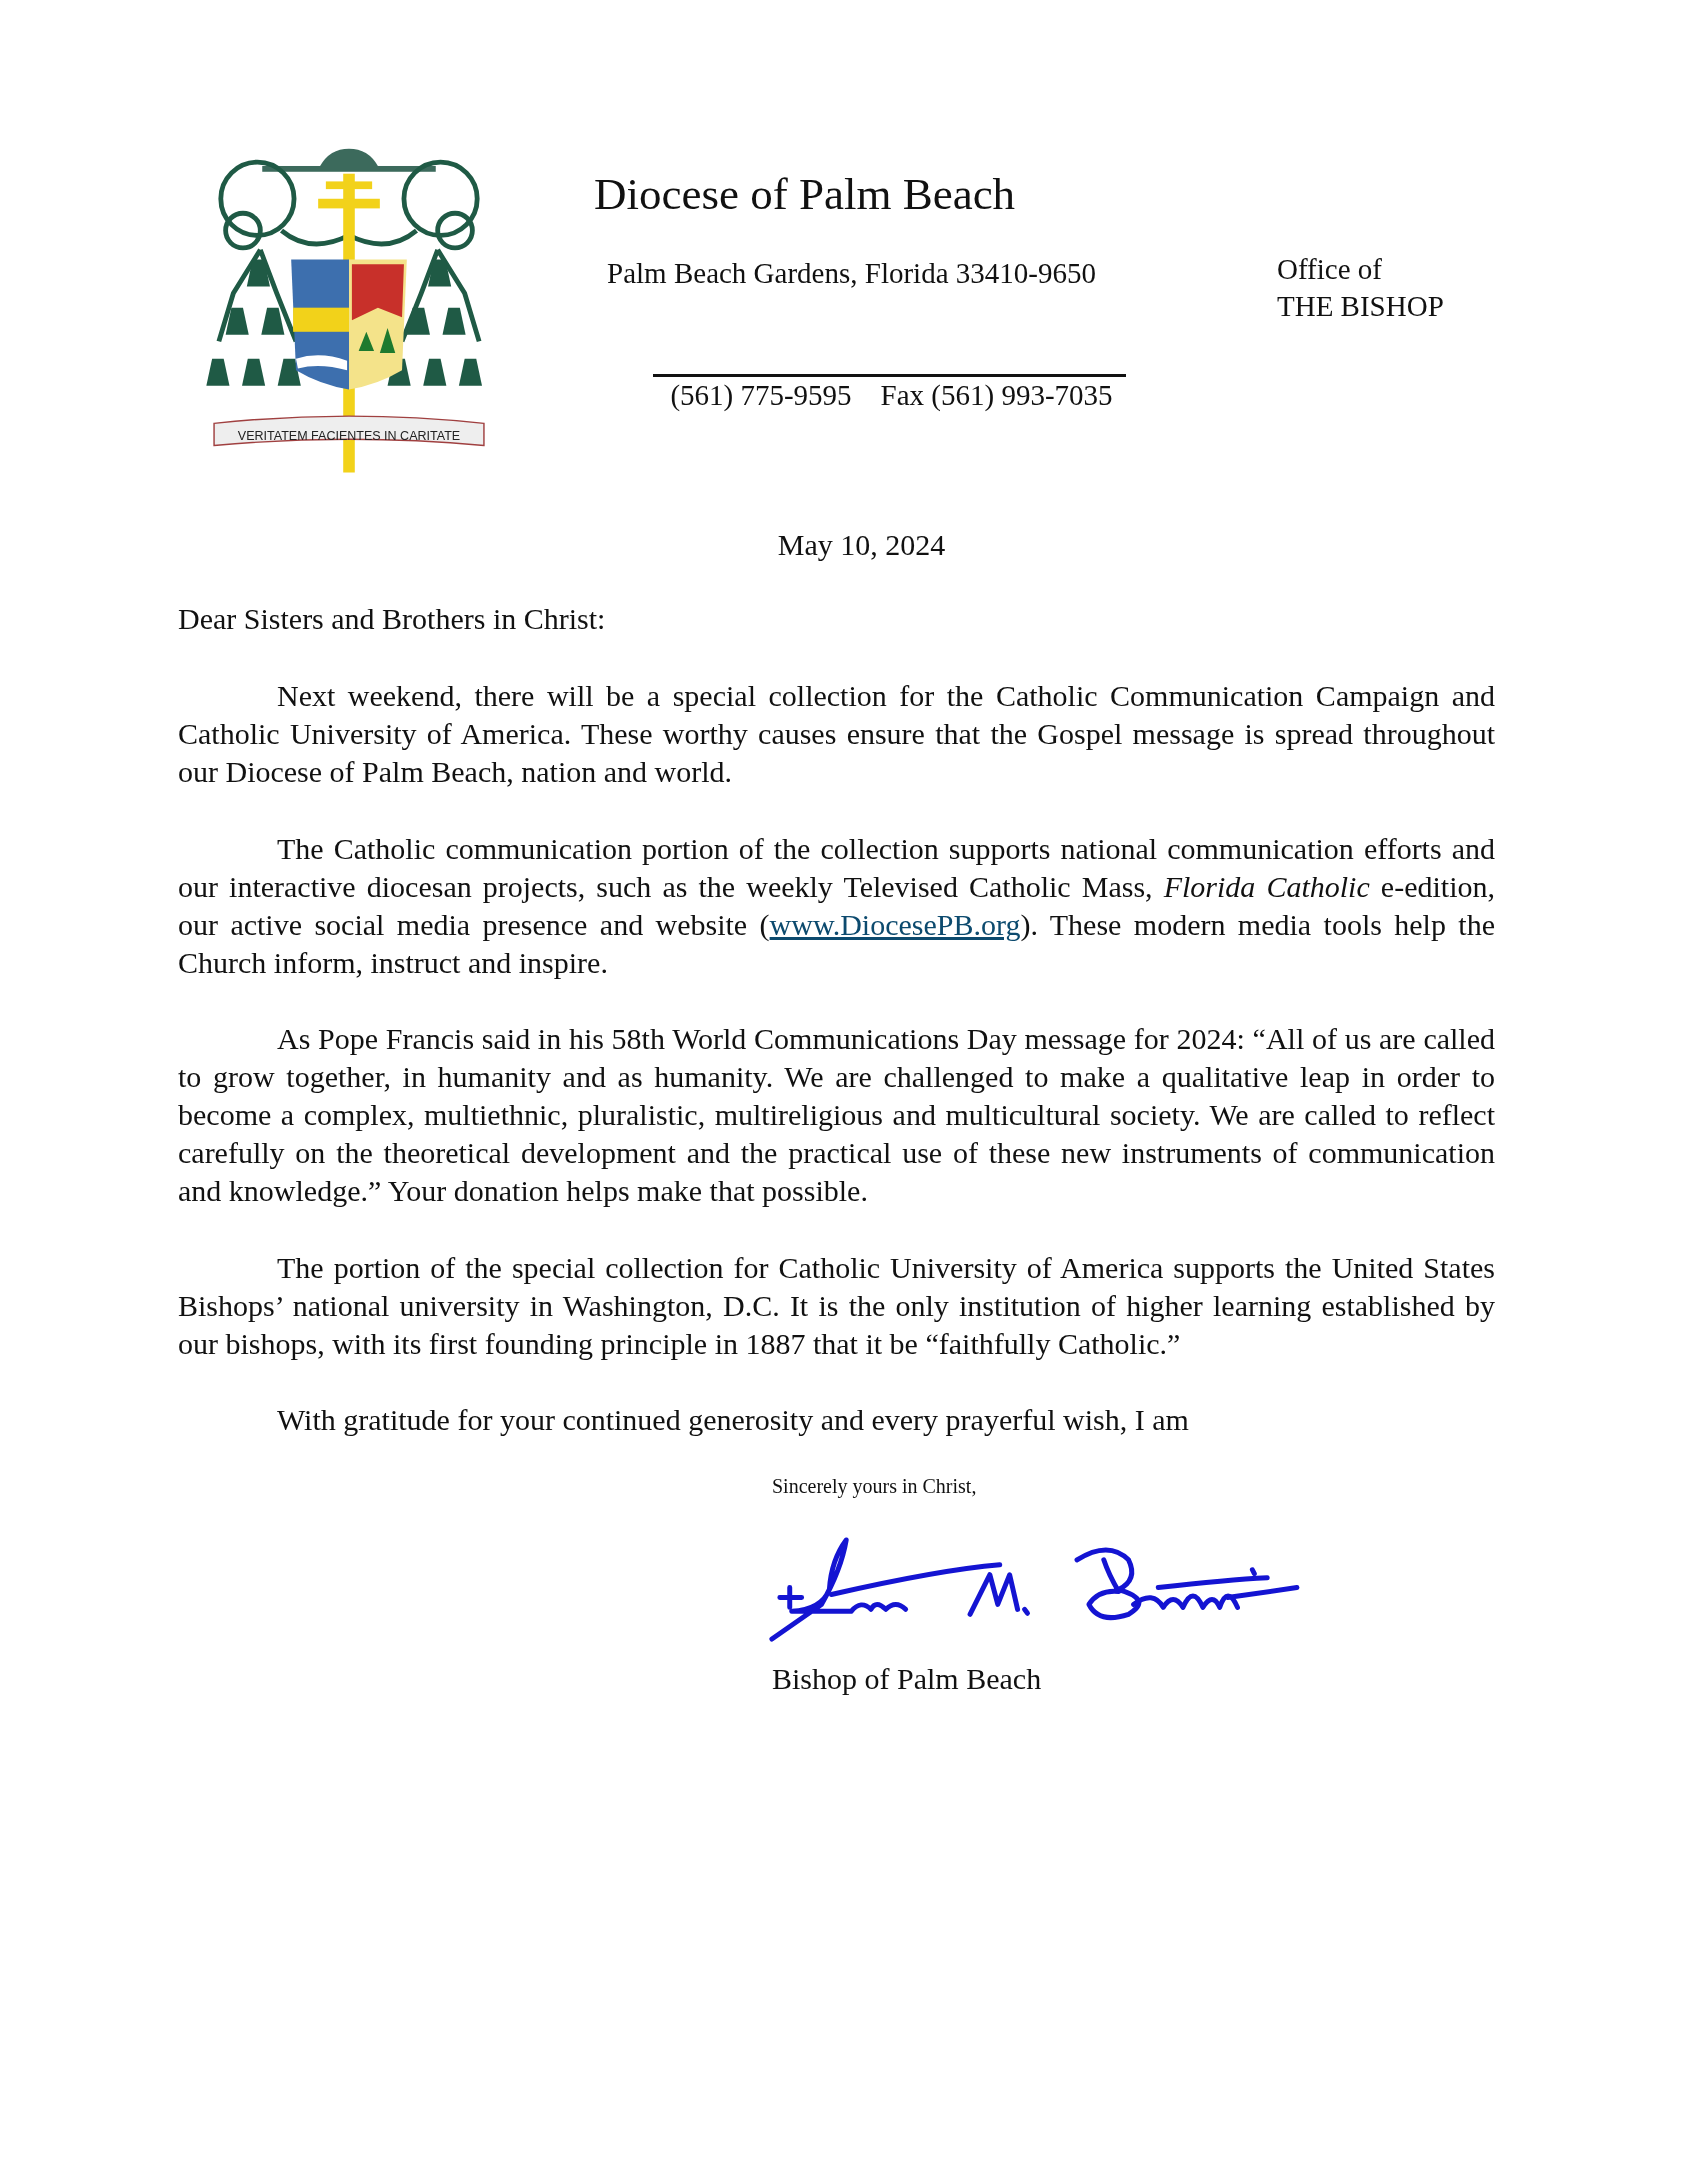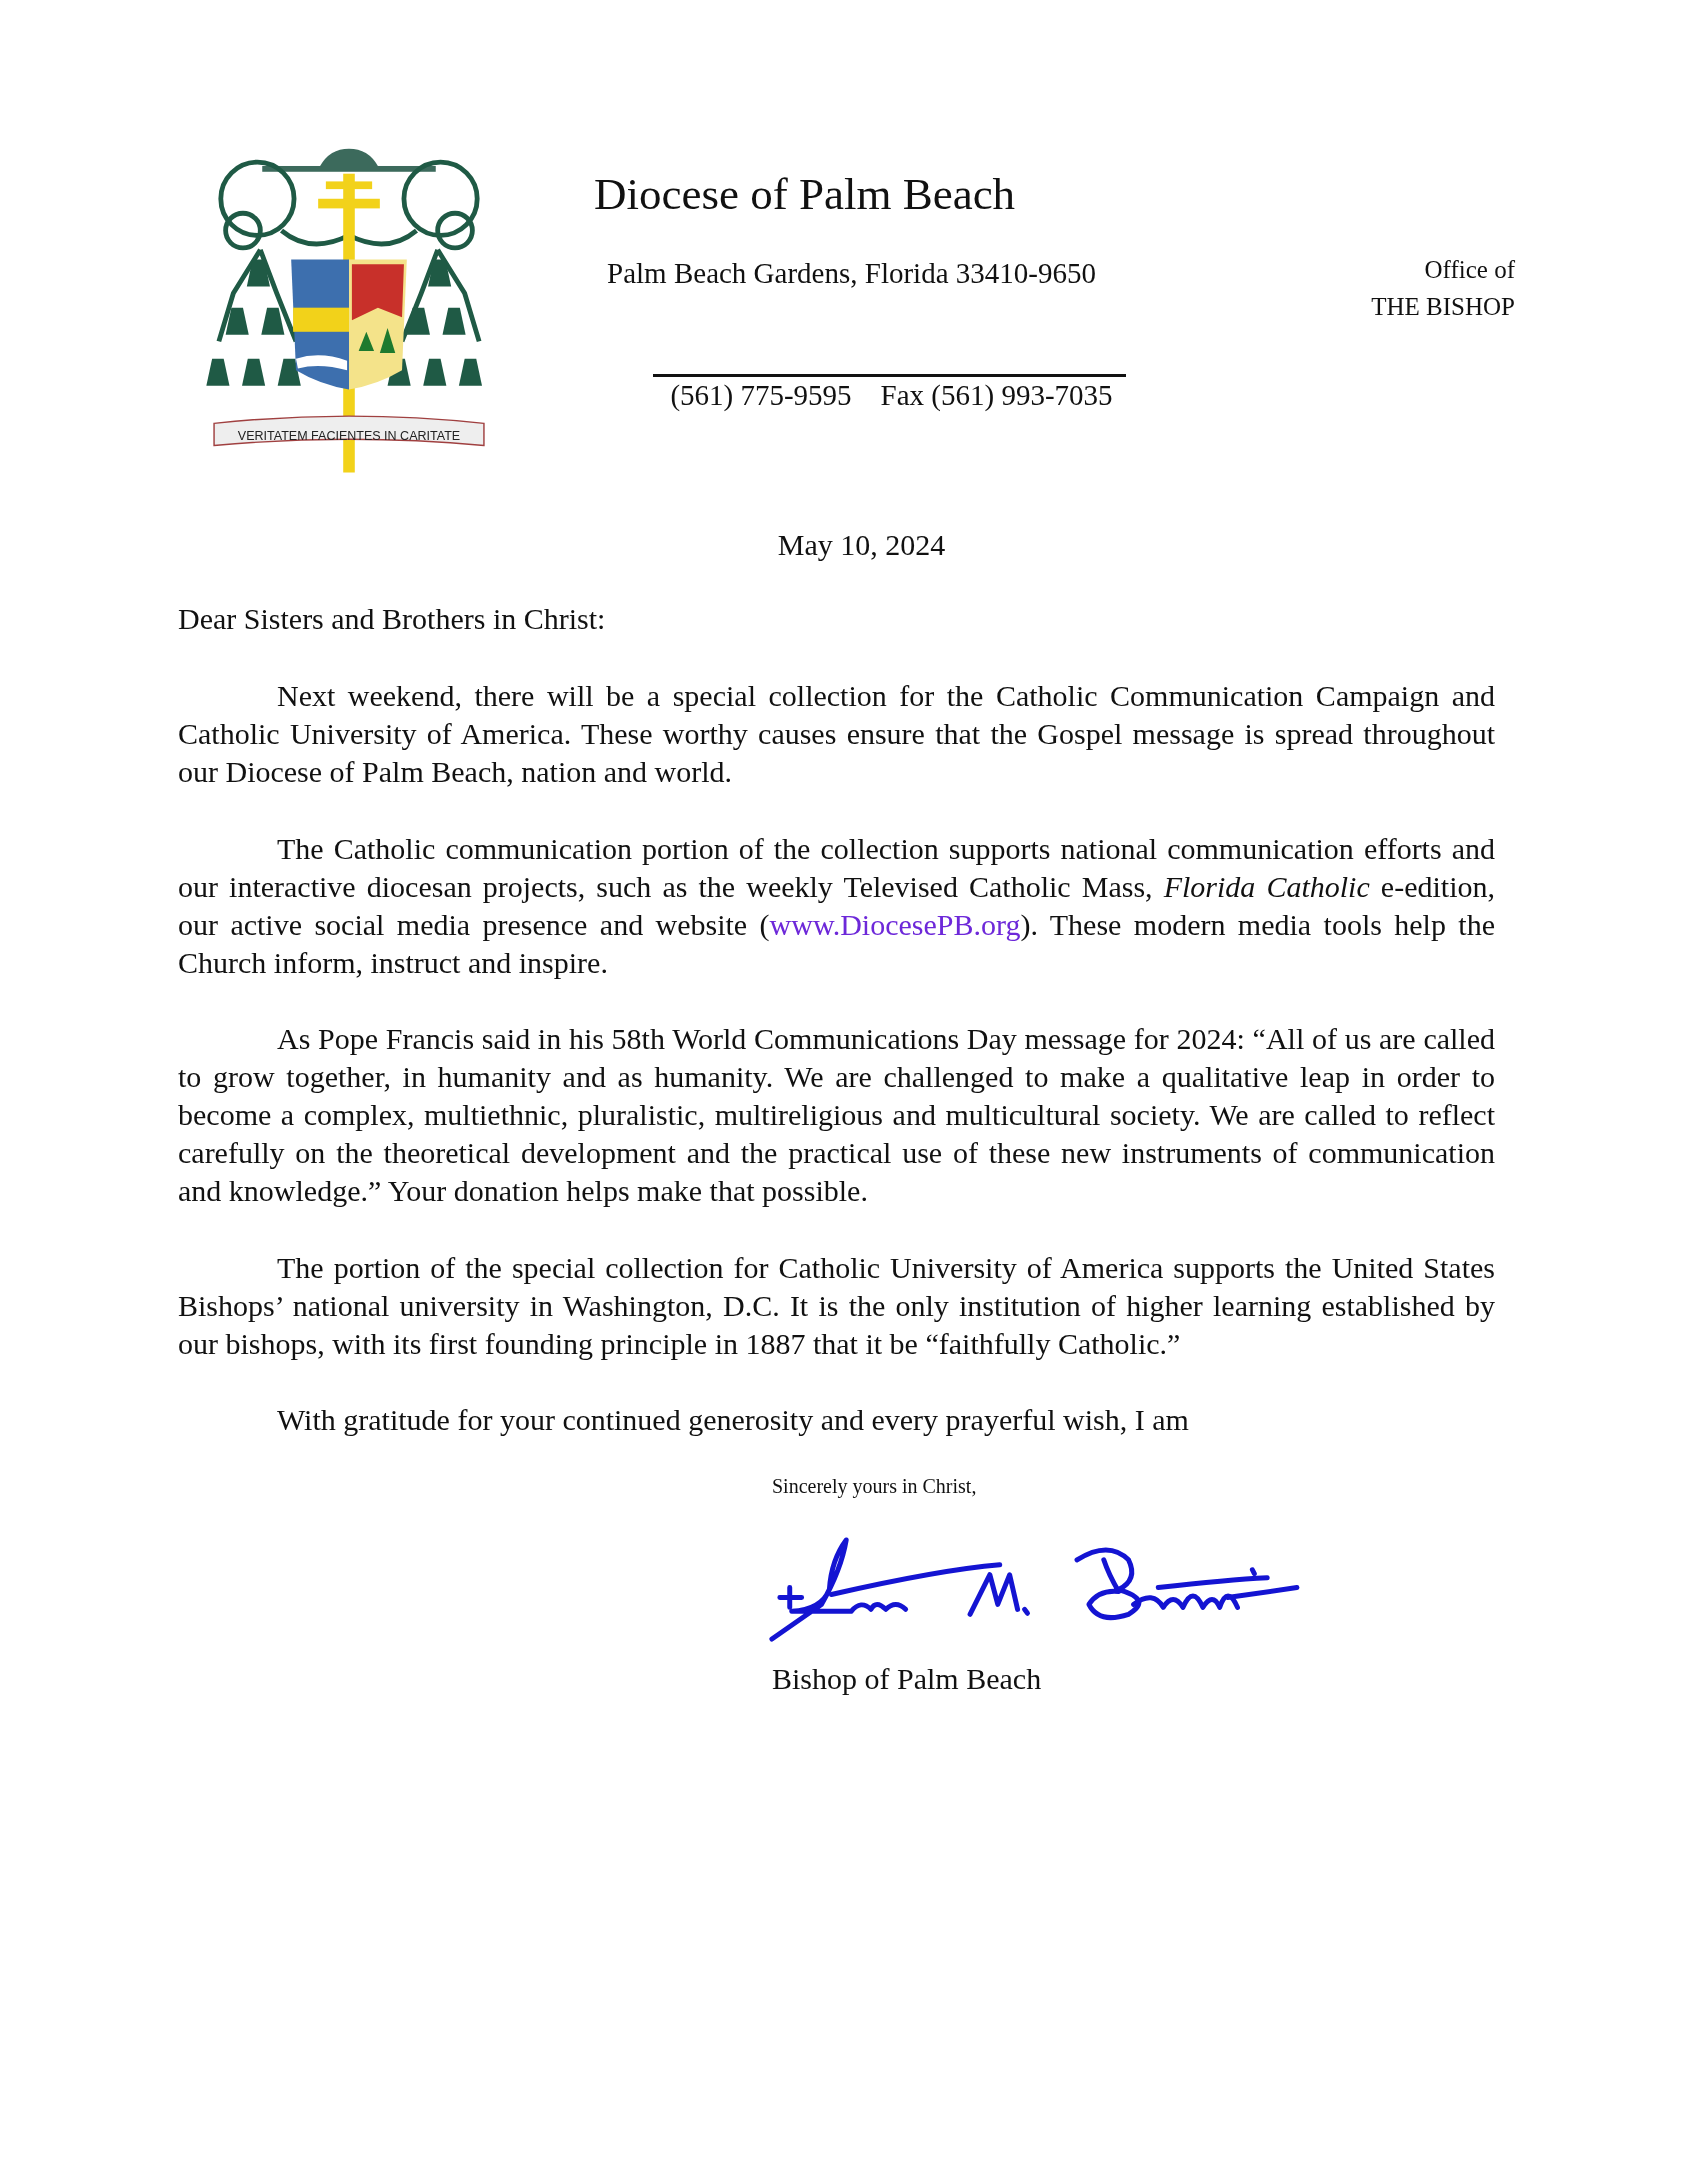--- a/index.html
+++ b/index.html
@@ -2,33 +2,33 @@
 <html><head>
 <meta charset="utf-8">
 <style>
   html, body { margin: 0; padding: 0; background: #ffffff; }
   body { width: 1683px; height: 2178px; position: relative; overflow: hidden;
          font-family: "Liberation Serif", "DejaVu Serif", serif; color: #111; }
   .abs { position: absolute; }
   .crest { left: 203px; top: 139px; width: 292px; height: 347px; }
   .title { left: 594px; top: 168px; width: 515px; font-size: 45px; }
   .addr { left: 584px; top: 255px; width: 535px; text-align: center; font-size: 29px; line-height: 36px; }
-  .office { left: 1277px; top: 251px; width: 238px; text-align: right; font-size: 25px; line-height: 37px; }
+  .office { left: 1277px; top: 251px; width: 238px; text-align: left; font-size: 29px; line-height: 37px; }
   .rule { left: 653px; top: 374px; width: 473px; height: 3px; background: #111; }
   .phone { left: 634px; top: 379px; width: 515px; text-align: center; font-size: 29px; }
   .date { left: 594px; top: 528px; width: 535px; text-align: center; font-size: 30px; }
   .greeting { left: 178px; top: 602px; font-size: 30px; }
   .para { left: 178px; width: 1317px; font-size: 30px; line-height: 38px; text-align: justify; }
   .para .ind { display: inline-block; width: 99px; }
   .p1 { top: 677px; }
   .p2 { top: 830px; }
   .p3 { top: 1020px; }
   .p4 { top: 1249px; }
   .p5 { top: 1401px; }
-  .para a { color: #6d28d9; }
+  .para a { color: #0c4a6e; text-decoration: underline; }
   .closing { left: 772px; top: 1475px; font-size: 20px; }
   .sig { left: 762px; top: 1530px; width: 634px; height: 129px; }
   .signer { left: 772px; top: 1660px; font-size: 30px; line-height: 38px; }
 </style>
 </head>
 <body>
 
 <svg class="abs crest" viewBox="0 0 300 360">
   <g>
     <rect x="60" y="28" width="180" height="6" fill="#3c6a5c"></rect>

